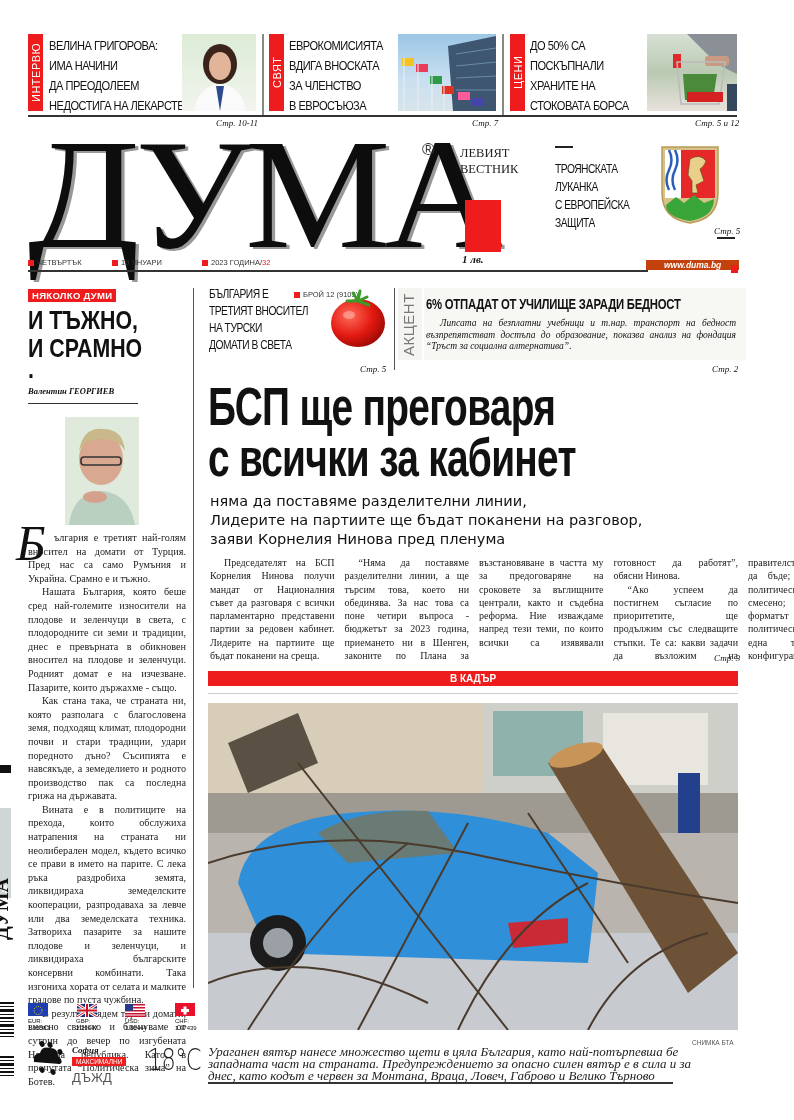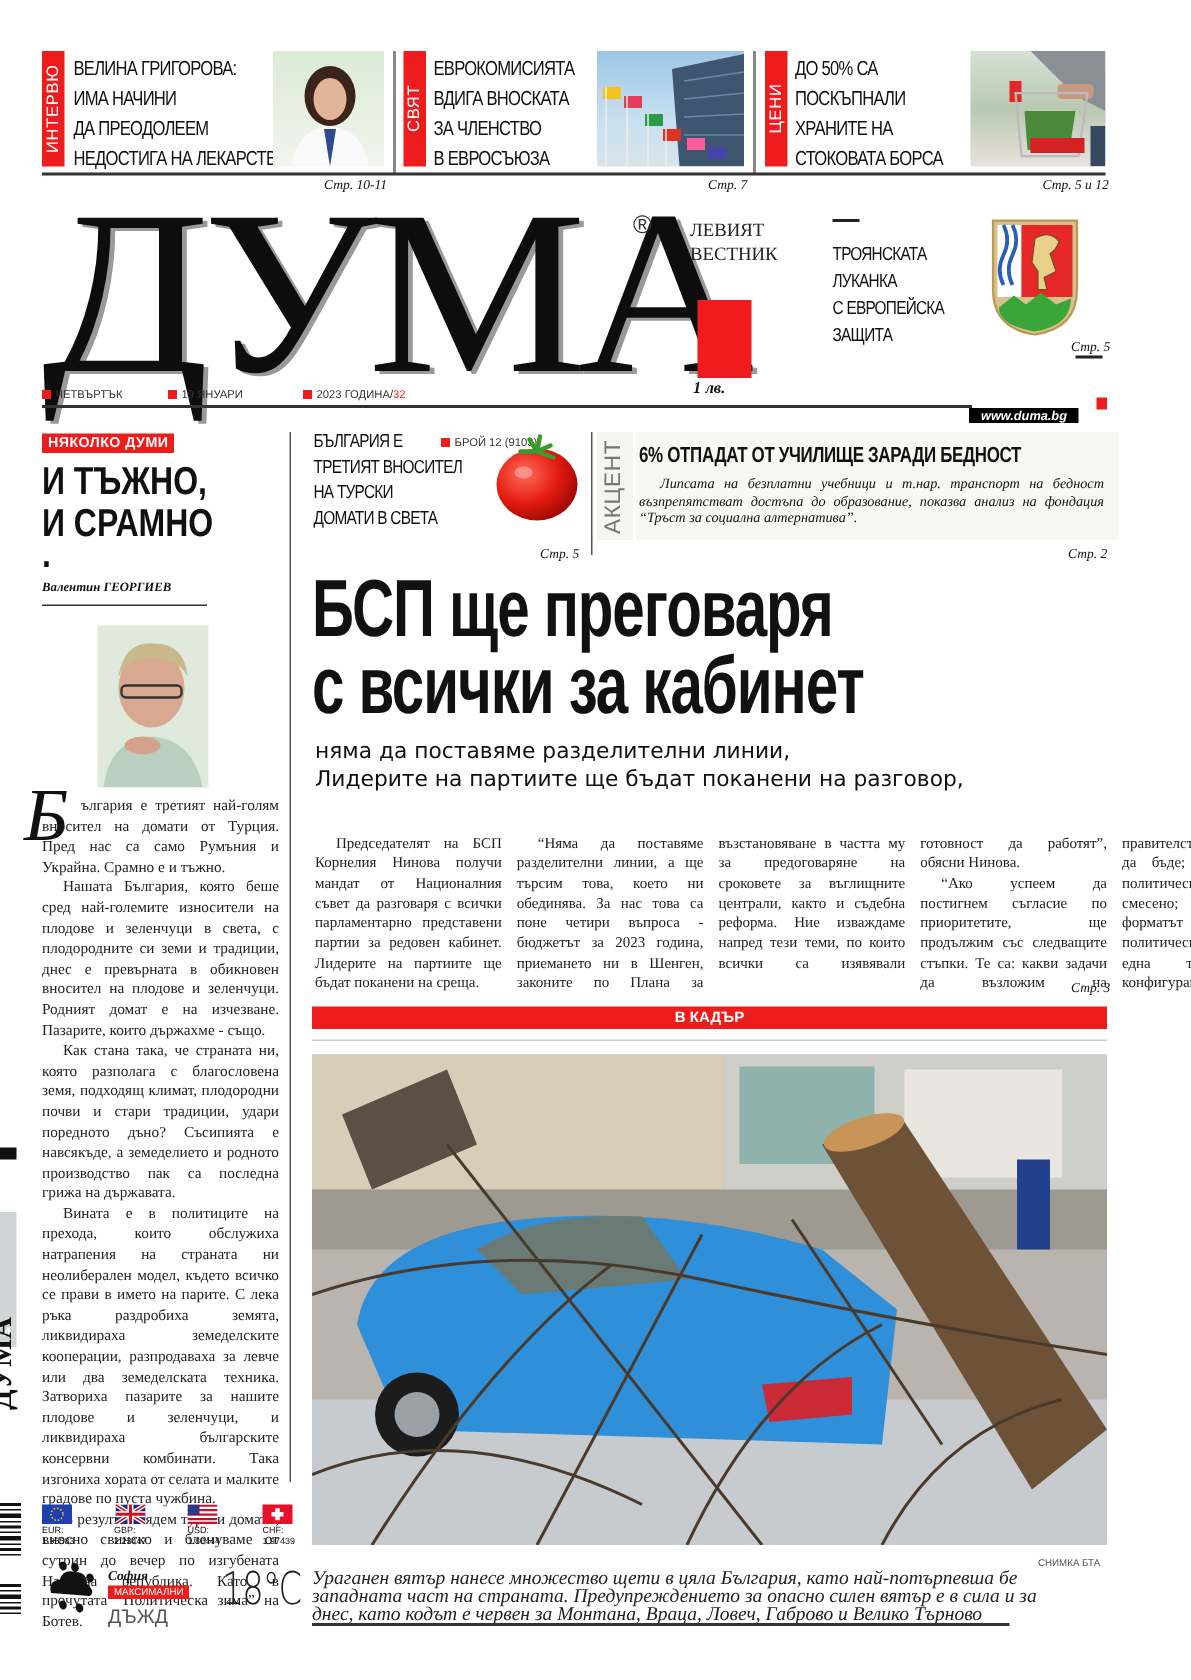--- a/index.html
+++ b/index.html
@@ -151,21 +151,21 @@
       <span class="sq"></span>
       <span>2023 ГОДИНА/</span>
       <span style="color:#ee1c1c;margin-left:-3px;">32</span>
     </div>
   <div class="info-item" style="left:294px;top:260px;margin-top:30px;">
       <span class="sq"></span>
       <span>БРОЙ 12 (9103)</span>
     </div>
   <div class="abs" style="left:462px;top:253px;font-family:'Liberation Serif',serif;font-style:italic;font-weight:bold;font-size:11px;">1 лв.</div>
   <div class="rule" style="left:28px;top:270px;width:620px;height:1.5px;"></div>
-  <div class="abs" style="left:646px;top:272px;background:#000000;color:#fff;font-family:'Liberation Sans',sans-serif;font-weight:bold;font-style:italic;font-size:8.5px;padding:0 8px;line-height:10px;">www.duma.bg</div>
+  <div class="abs" style="left:646px;top:260px;background:#c2410c;color:#fff;font-family:'Liberation Sans',sans-serif;font-weight:bold;font-style:italic;font-size:8.5px;padding:0 18px;line-height:10px;">www.duma.bg</div>
   <div class="abs" style="left:731px;top:265px;width:7px;height:8px;background:#ee1c1c;"></div>
 </div>
 
 <div>
   <div class="abs" style="left:28px;top:289px;background:#ee1c1c;color:#fff;font-family:'Liberation Sans',sans-serif;font-weight:bold;font-size:9.5px;padding:1px 4px;letter-spacing:0.3px;">НЯКОЛКО ДУМИ</div>
   <div class="abs cond" style="left:28px;top:306px;font-size:26px;line-height:28px;transform:scaleX(0.82);">
     <div>И ТЪЖНО,</div>
     <div>И СРАМНО</div>
     <div style="line-height:14px;">.</div>
   </div>
@@ -256,20 +256,21 @@
 </div>
 
 <div>
   <div class="abs cond" style="left:208px;top:381px;font-size:54px;line-height:51px;transform:scaleX(0.72);letter-spacing:-1px;white-space:nowrap;">
     <div>БСП ще преговаря</div>
     <div>с всички за кабинет</div>
   </div>
   <div class="abs" style="left:210px;top:492px;font-family:'DejaVu Sans',sans-serif;font-size:14.5px;line-height:19px;color:#111;white-space:nowrap;">
     <div>няма да поставяме разделителни линии,</div>
     <div>Лидерите на партиите ще бъдат поканени на разговор,</div>
+    <div>заяви Корнелия Нинова пред пленума</div>
   </div>
   <div class="abs body-text" style="left:210px;top:556px;width:528px;column-count:4;column-gap:10px;font-size:10px;line-height:13.3px;height:108px;">
     <p>Председателят на БСП Корнелия Нинова получи мандат от Националния съвет да разговаря с всички парламентарно представени партии за редовен кабинет. Лидерите на партиите ще бъдат поканени на среща.</p>
     <p>“Няма да поставяме разделителни линии, а ще търсим това, което ни обединява. За нас това са поне четири въпроса - бюджетът за 2023 година, приемането ни в Шенген, законите по Плана за възстановяване в частта му за предоговаряне на сроковете за въглищните централи, както и съдебна реформа. Ние изваждаме напред тези теми, по които всички са изявявали готовност да работят”, обясни Нинова.</p>
     <p>“Ако успеем да постигнем съгласие по приоритетите, ще продължим със следващите стъпки. Те са: какви задачи да възложим на правителството; с какъв срок да бъде; какво да е - политическо, експертно или смесено; какъв ще е форматът на взимане на политическите решения в една такава сложна конфигурация, каквато би се очертала, ако стигнем до правителство”, подчерта Нинова.</p>
   </div>
   <div class="pg" style="left:714px;top:653px;">Стр. 3</div>
 </div>
 
 <div>

